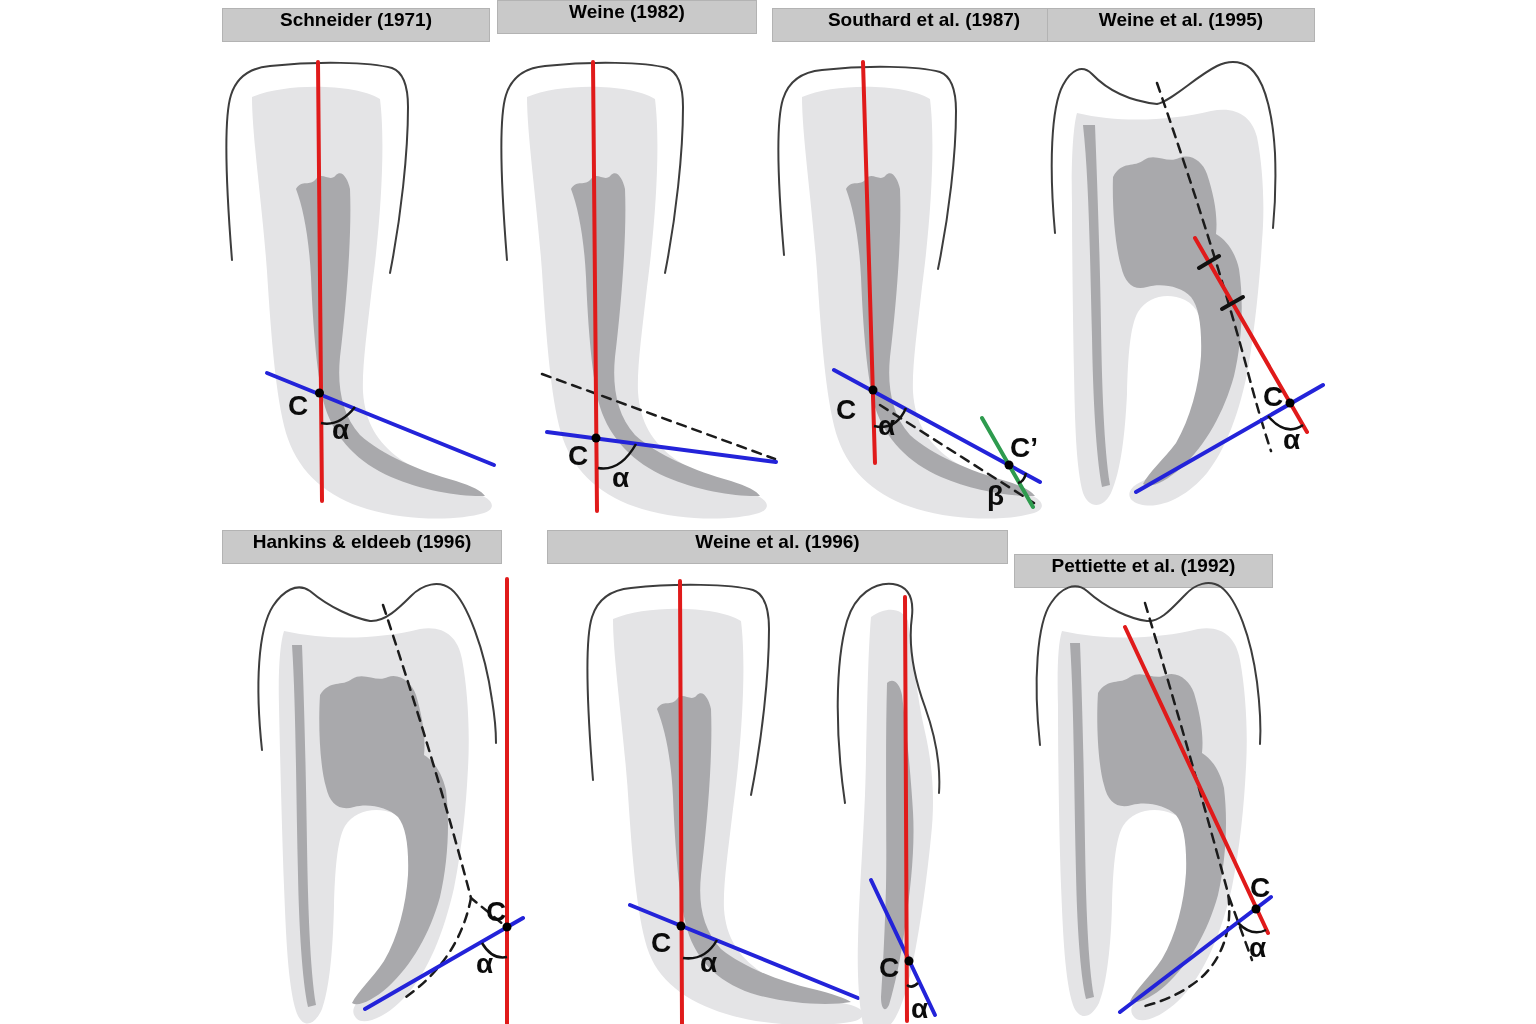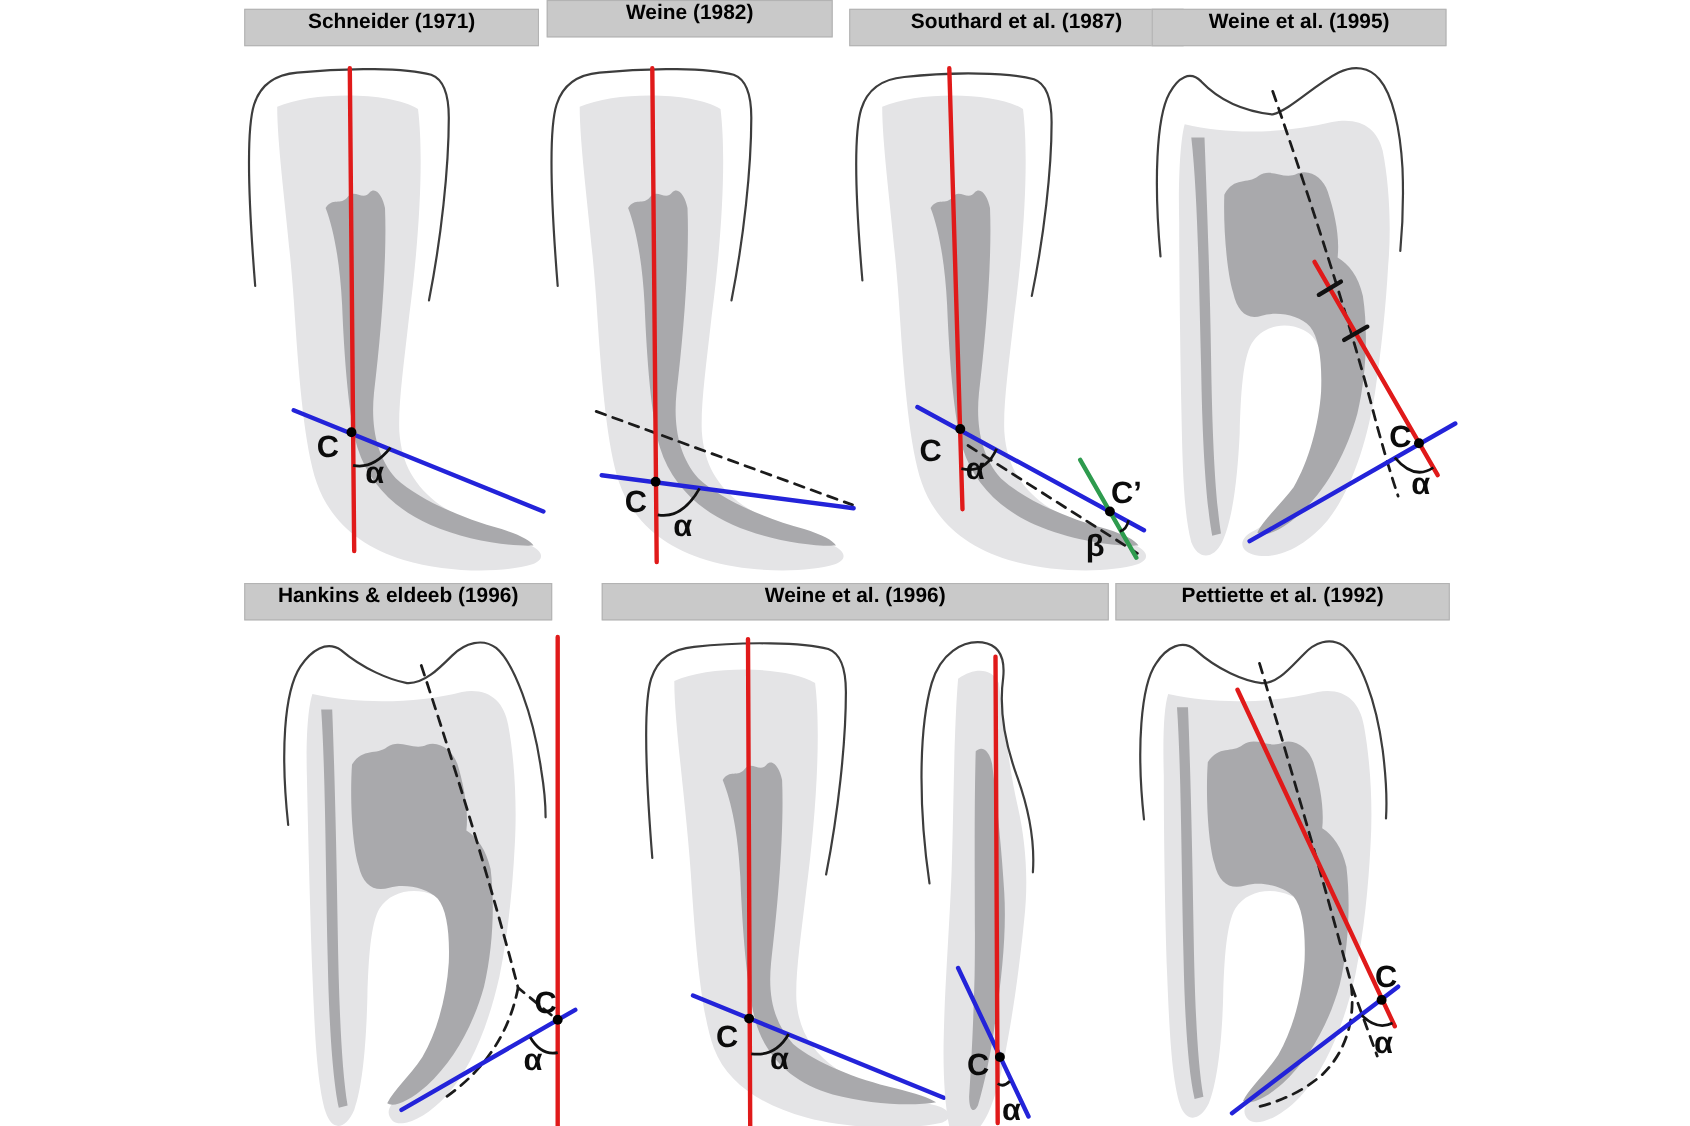--- a/index.html
+++ b/index.html
@@ -37,21 +37,21 @@
 
 <div>
 
   <div class="hdr" style="left:222px;top:8px;width:268px"><span>Schneider (1971)</span><span class="it"></span><span></span></div>
   <div class="hdr" style="left:497px;top:0;width:260px"><span>Weine (1982)</span><span class="it"></span><span></span></div>
   <div class="hdr" style="left:772px;top:8px;width:304px"><span>Southard </span><span class="it">et al.</span><span> (1987)</span></div>
   <div class="hdr" style="left:1047px;top:8px;width:268px"><span>Weine </span><span class="it">et al.</span><span> (1995)</span></div>
 
   <div class="hdr" style="left:222px;top:530px;width:280px"><span>Hankins &amp; eldeeb (1996)</span><span class="it"></span><span></span></div>
   <div class="hdr" style="left:547px;top:530px;width:461px"><span>Weine </span><span class="it">et al.</span><span> (1996)</span></div>
-  <div class="hdr" style="left:1014px;top:530px;width:304px"><span>Pettiette </span><span class="it">et al.</span><span> (1992)</span></div>
+  <div class="hdr" style="left:1014px;top:554px;width:259px"><span>Pettiette </span><span class="it">et al.</span><span> (1992)</span></div>
 
   <svg style="left:222px;top:55px" width="280" height="470" viewBox="0 0 280 470">
     <path class="dentin" d="M 30 42 C 62 28 132 28 158 44 C 164 92 158 172 150 232 C 145 277 140 312 141 337 C 143 367 155 387 178 404 C 205 422 235 432 258 440 C 272 445 274 454 262 458 C 235 466 185 466 145 454 C 105 442 78 418 66 384 C 55 352 50 292 46 232 C 42 162 30 84 30 42 Z"></path>
     <path class="canal" d="M 74 134 C 80 124 88 132 94 124 C 100 116 108 128 114 120 C 120 114 126 124 128 134 C 130 182 124 252 118 302 C 115 332 120 360 138 380 C 160 400 198 416 234 426 C 250 431 260 436 263 441 C 241 442 201 436 169 422 C 137 408 113 384 103 352 C 95 324 91 272 89 222 C 87 182 81 152 74 134 Z"></path>
     <path class="outline" d="M 10 205 C 4 130 2 62 9 40 C 14 24 26 13 48 11 C 95 6 148 7 170 13 C 181 17 186 30 186 52 C 186 98 179 162 168 218"></path>
     <path class="blue" d="M 45 318 L 272 410"></path>
     <path class="red" d="M 96 7 L 100 446"></path>
     <path class="arc" d="M 99 368 Q 117 372 133 352"></path>
     <circle class="dot" cx="97.5" cy="338" r="4.5"></circle>
     <text class="lbl" x="66" y="360">C</text>

